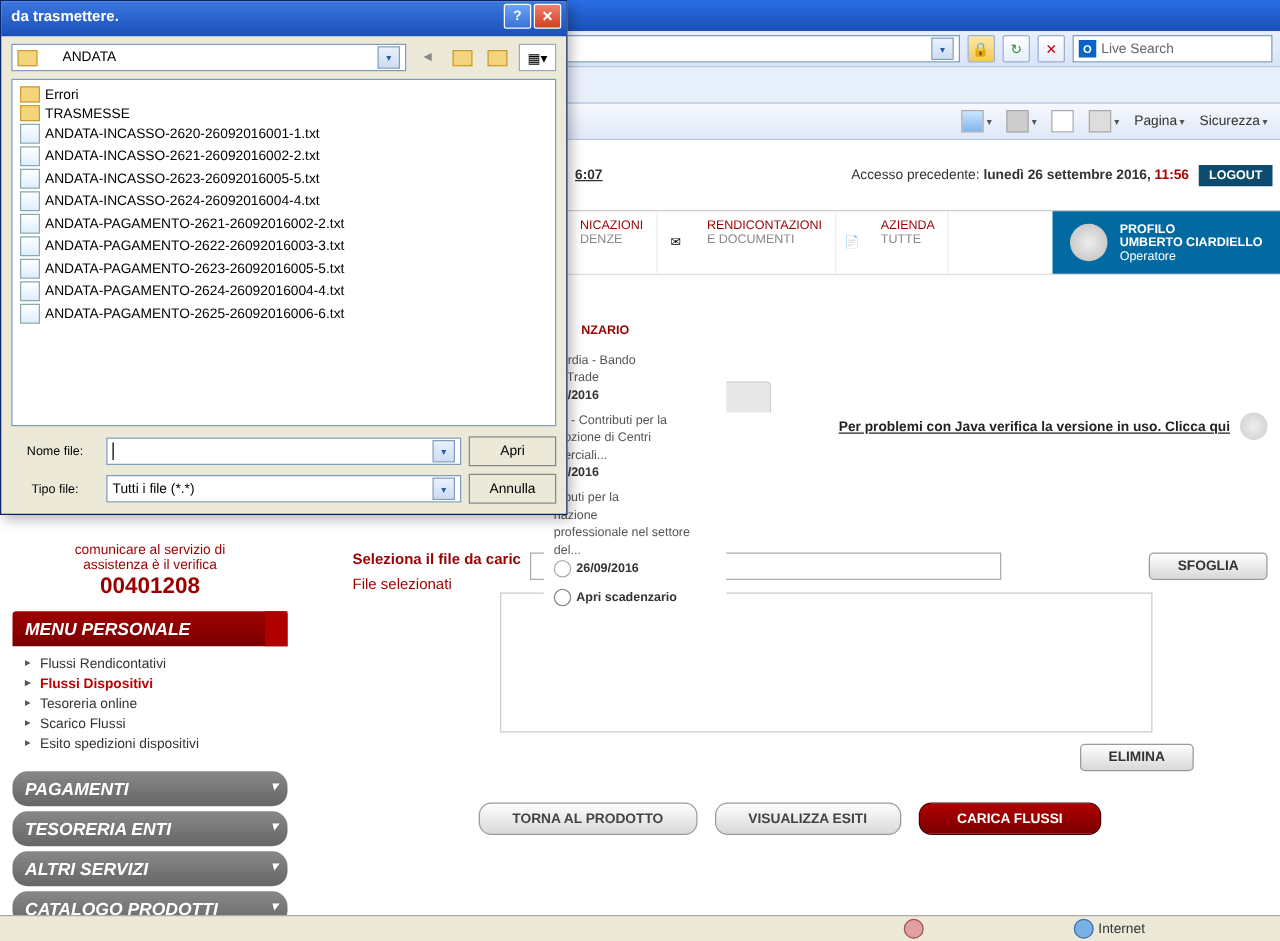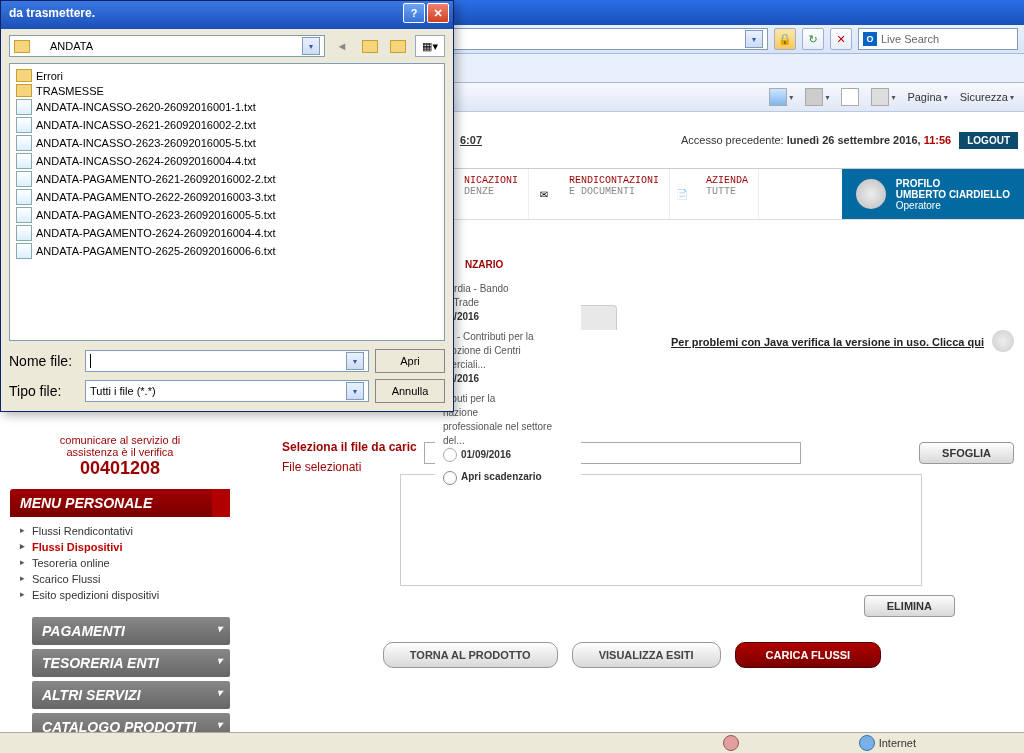--- a/index.html
+++ b/index.html
@@ -114,21 +114,20 @@
     display:flex;
     align-items:stretch;
     border-bottom:1px solid #ddd;
     height:50px;
     font-size:10px;
   }
   .menu-item {
     padding:6px 10px;
     color:#9a0000;
     border-right:1px solid #eee;
-    font-family:Liberation Mono, monospace;
   }
   .menu-item .sub { color:#888;font-size:10px; }
   .profile-box {
     margin-left:auto;
     background:#0369a1;
     color:#fff;
     padding:6px 14px;
     display:flex;
     align-items:center;
     gap:10px;
@@ -190,23 +189,22 @@
   }
   .menu-links .active{ color:#c00000;font-weight:bold; }
   .cat-hdr {
     background:linear-gradient(#888,#666);
     color:#fff;
     font-weight:bold;
     font-style:italic;
     font-size:14px;
     padding:6px 10px;
     margin-top:4px;
-    border-radius:2px;
+    border-radius:12px;
     position:relative;
-    margin-left:22px;
   }
   .cat-hdr::after{
     content:"▾";
     position:absolute;right:8px;top:6px;
     color:#fff;font-size:10px;
   }
 
   .maincol {
     flex:1;
     font-size:11px;
@@ -352,21 +350,21 @@
     background:linear-gradient(#fff,#def);
     flex-shrink:0;
   }
   .fd-bottom{
     display:grid;
     grid-template-columns:70px 1fr 70px;
     gap:6px;
     padding:8px;
     align-items:center;
   }
-  .fd-label{text-align:left;font-size:14px;}
+  .fd-label{text-align:center;font-size:10px;}
   .fd-input{
     height:20px;border:1px solid #7f9db9;background:#fff;
     display:flex;align-items:center;padding:0 4px;font-size:11px;
   }
   .fd-btn{
     height:22px;border:1px solid #888;background:#ece9d8;
     font-size:11px;cursor:pointer;
     display:flex;align-items:center;justify-content:center;
   }
   .combo-btn{
@@ -495,21 +493,21 @@
     <div>el Trade</div>
     <div class="date">09/2016</div>
     <div style="margin-top:6px;">ria - Contributi per la</div>
     <div>mozione di Centri</div>
     <div>merciali...</div>
     <div class="date">09/2016</div>
     <div style="margin-top:6px;">tributi per la</div>
     <div>nazione</div>
     <div>professionale nel settore</div>
     <div>del...</div>
-    <div><span class="scad-clock"></span><span class="date">01/09/2016</span></div>
+    <div><span class="scad-clock"></span><span class="date">26/09/2016</span></div>
     <div class="apri"><span class="scad-clock" style="border-color:#888;"></span><span>Apri scadenzario</span></div>
   </div>
 
   <div class="java-line">Per problemi con Java verifica la versione in uso. Clicca qui</div>
   <div class="gear"></div>
 
   <div class="selez">Seleziona il file da caric</div>
   <div class="selez2">File selezionati</div>
 
   <div class="content-flex" style="margin-top:210px;">

